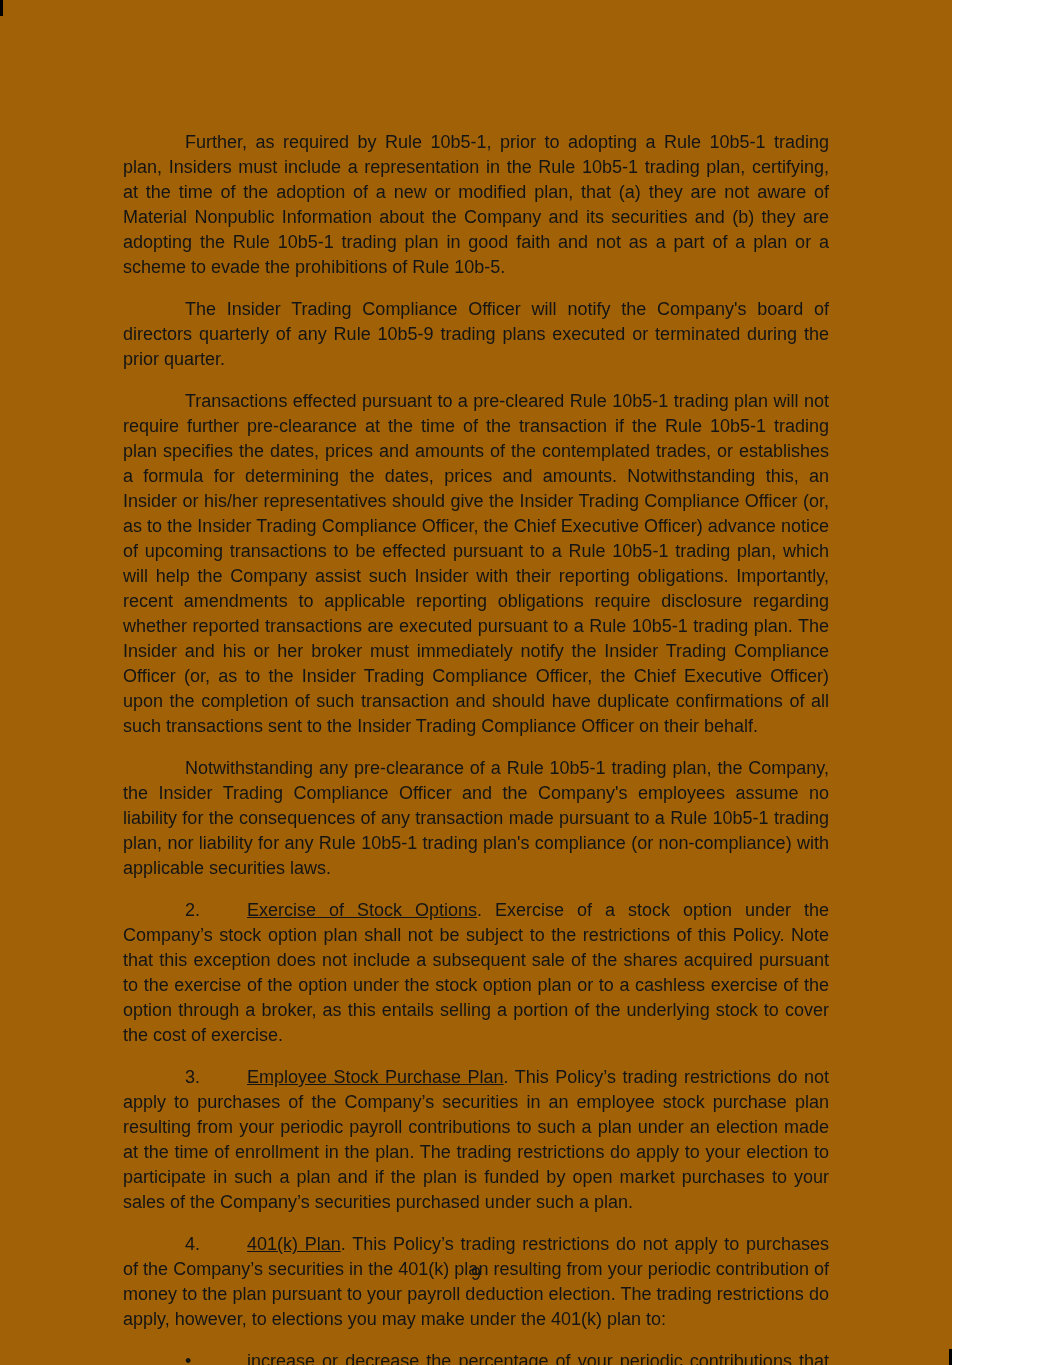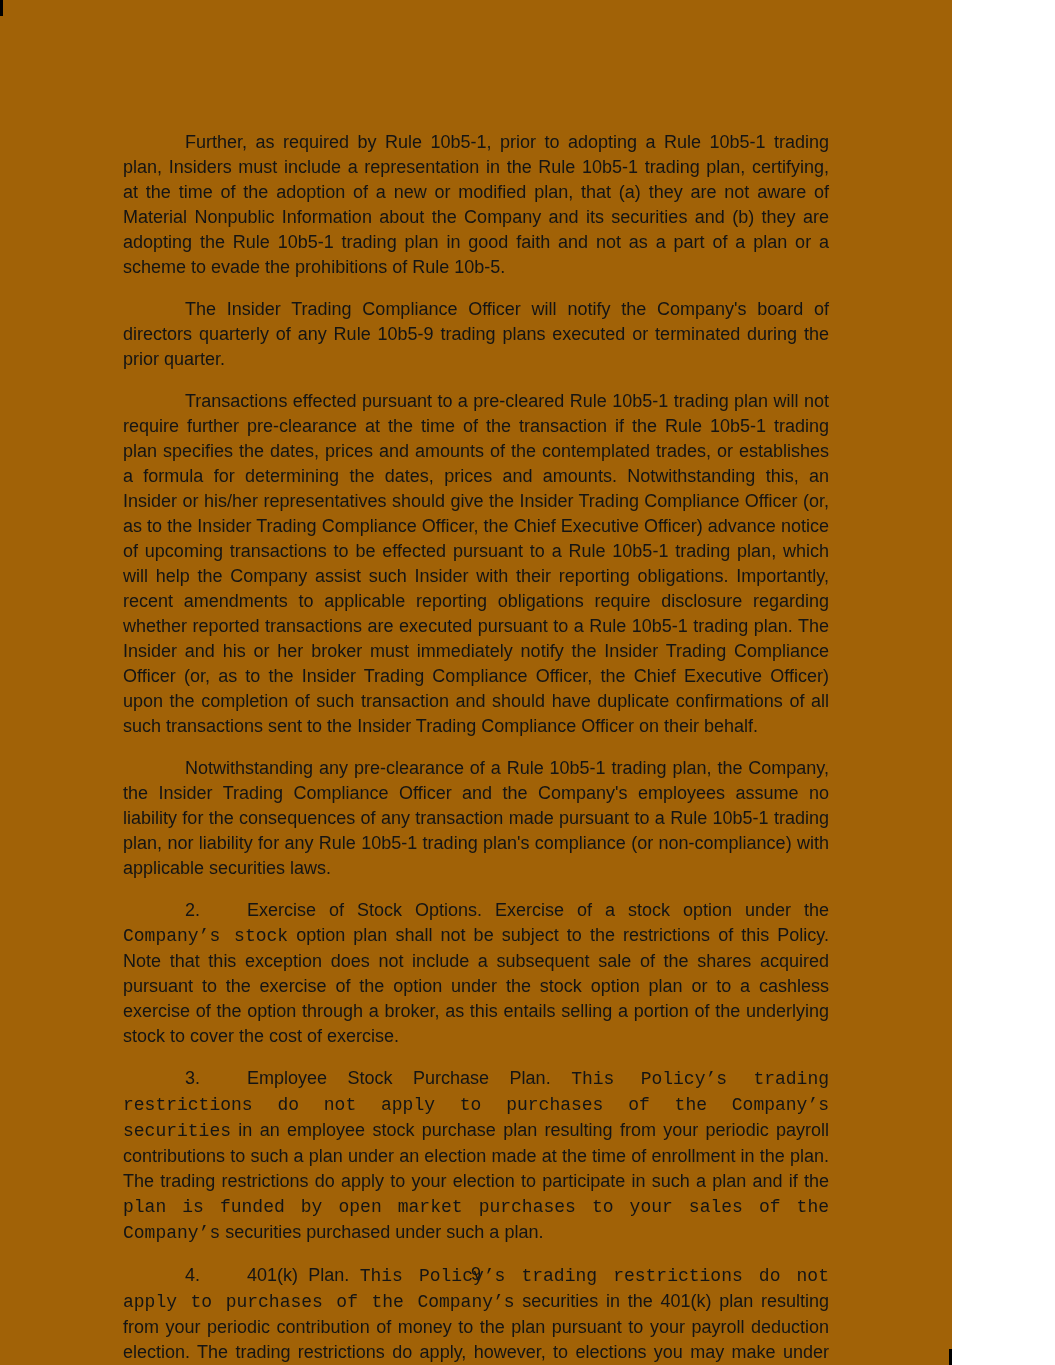--- a/index.html
+++ b/index.html
@@ -26,23 +26,24 @@
   }
   .indent {
     text-indent: 62px;
   }
   .num {
     display: inline-block;
     width: 62px;
     text-indent: 0;
   }
   .heading {
+    text-decoration: underline;
   }
   .serif {
-    font-family: Liberation Mono, monospace;
+    font-family: Liberation Sans, sans-serif;
   }
   .bullet {
     margin-left: 124px;
     text-indent: -62px;
   }
   .marker {
     display: inline-block;
     width: 62px;
     text-indent: 0;
   }

